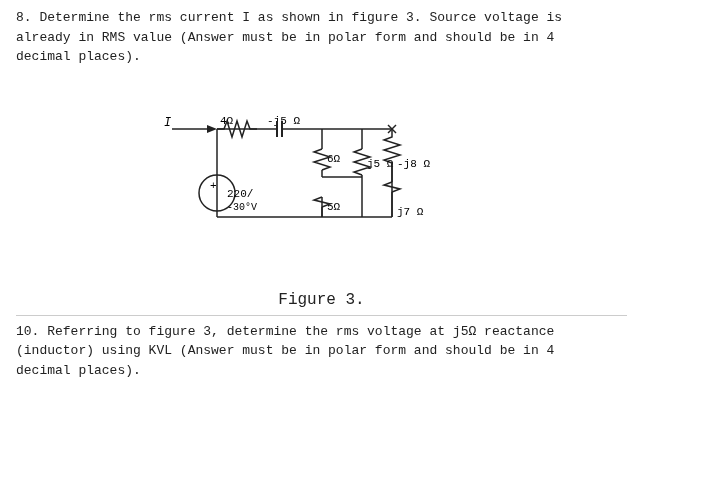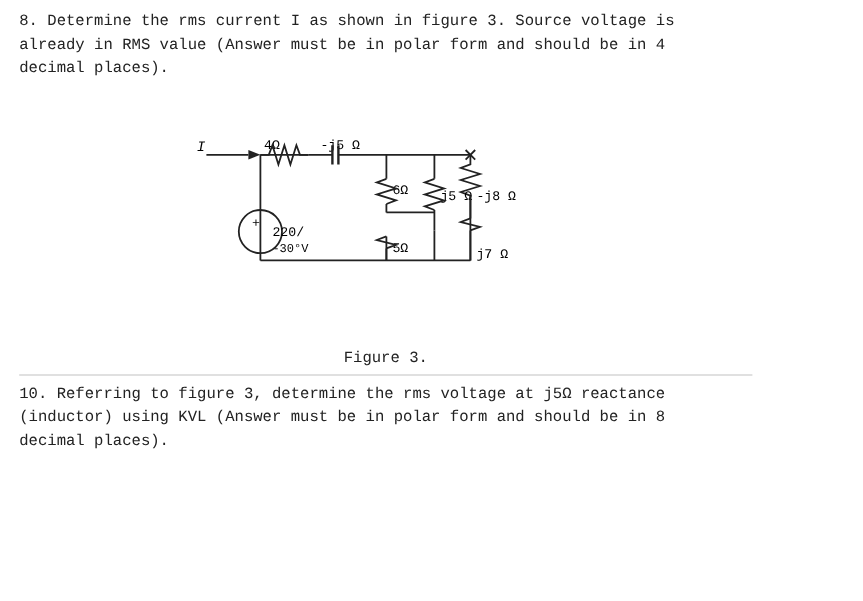--- a/index.html
+++ b/index.html
@@ -28,21 +28,21 @@
       flex-direction: column;
       align-items: center;
       margin: 10px 0 6px 0;
     }
     .circuit-svg {
       display: block;
     }
     .figure-caption {
       text-align: center;
       margin-top: 4px;
-      font-size: 13px;
+      font-size: 16px;
     }
     .divider {
       border: none;
       border-top: 1px solid #ccc;
       margin: 6px 0;
     }
   </style>
 </head>
 <body>
 
@@ -121,16 +121,16 @@
       <line x1="284" y1="48" x2="276" y2="56" stroke="#222" stroke-width="1.5"></line>
 
     </svg>
 
     <div class="figure-caption">Figure 3.</div>
   </div>
 
   <hr class="divider">
 
   <div class="text-block">10. Referring to figure 3, determine the rms voltage at j5Ω reactance
-(inductor) using KVL (Answer must be in polar form and should be in 8
+(inductor) using KVL (Answer must be in polar form and should be in 4
 decimal places).</div>
 
 </div>
 
 </body></html>

